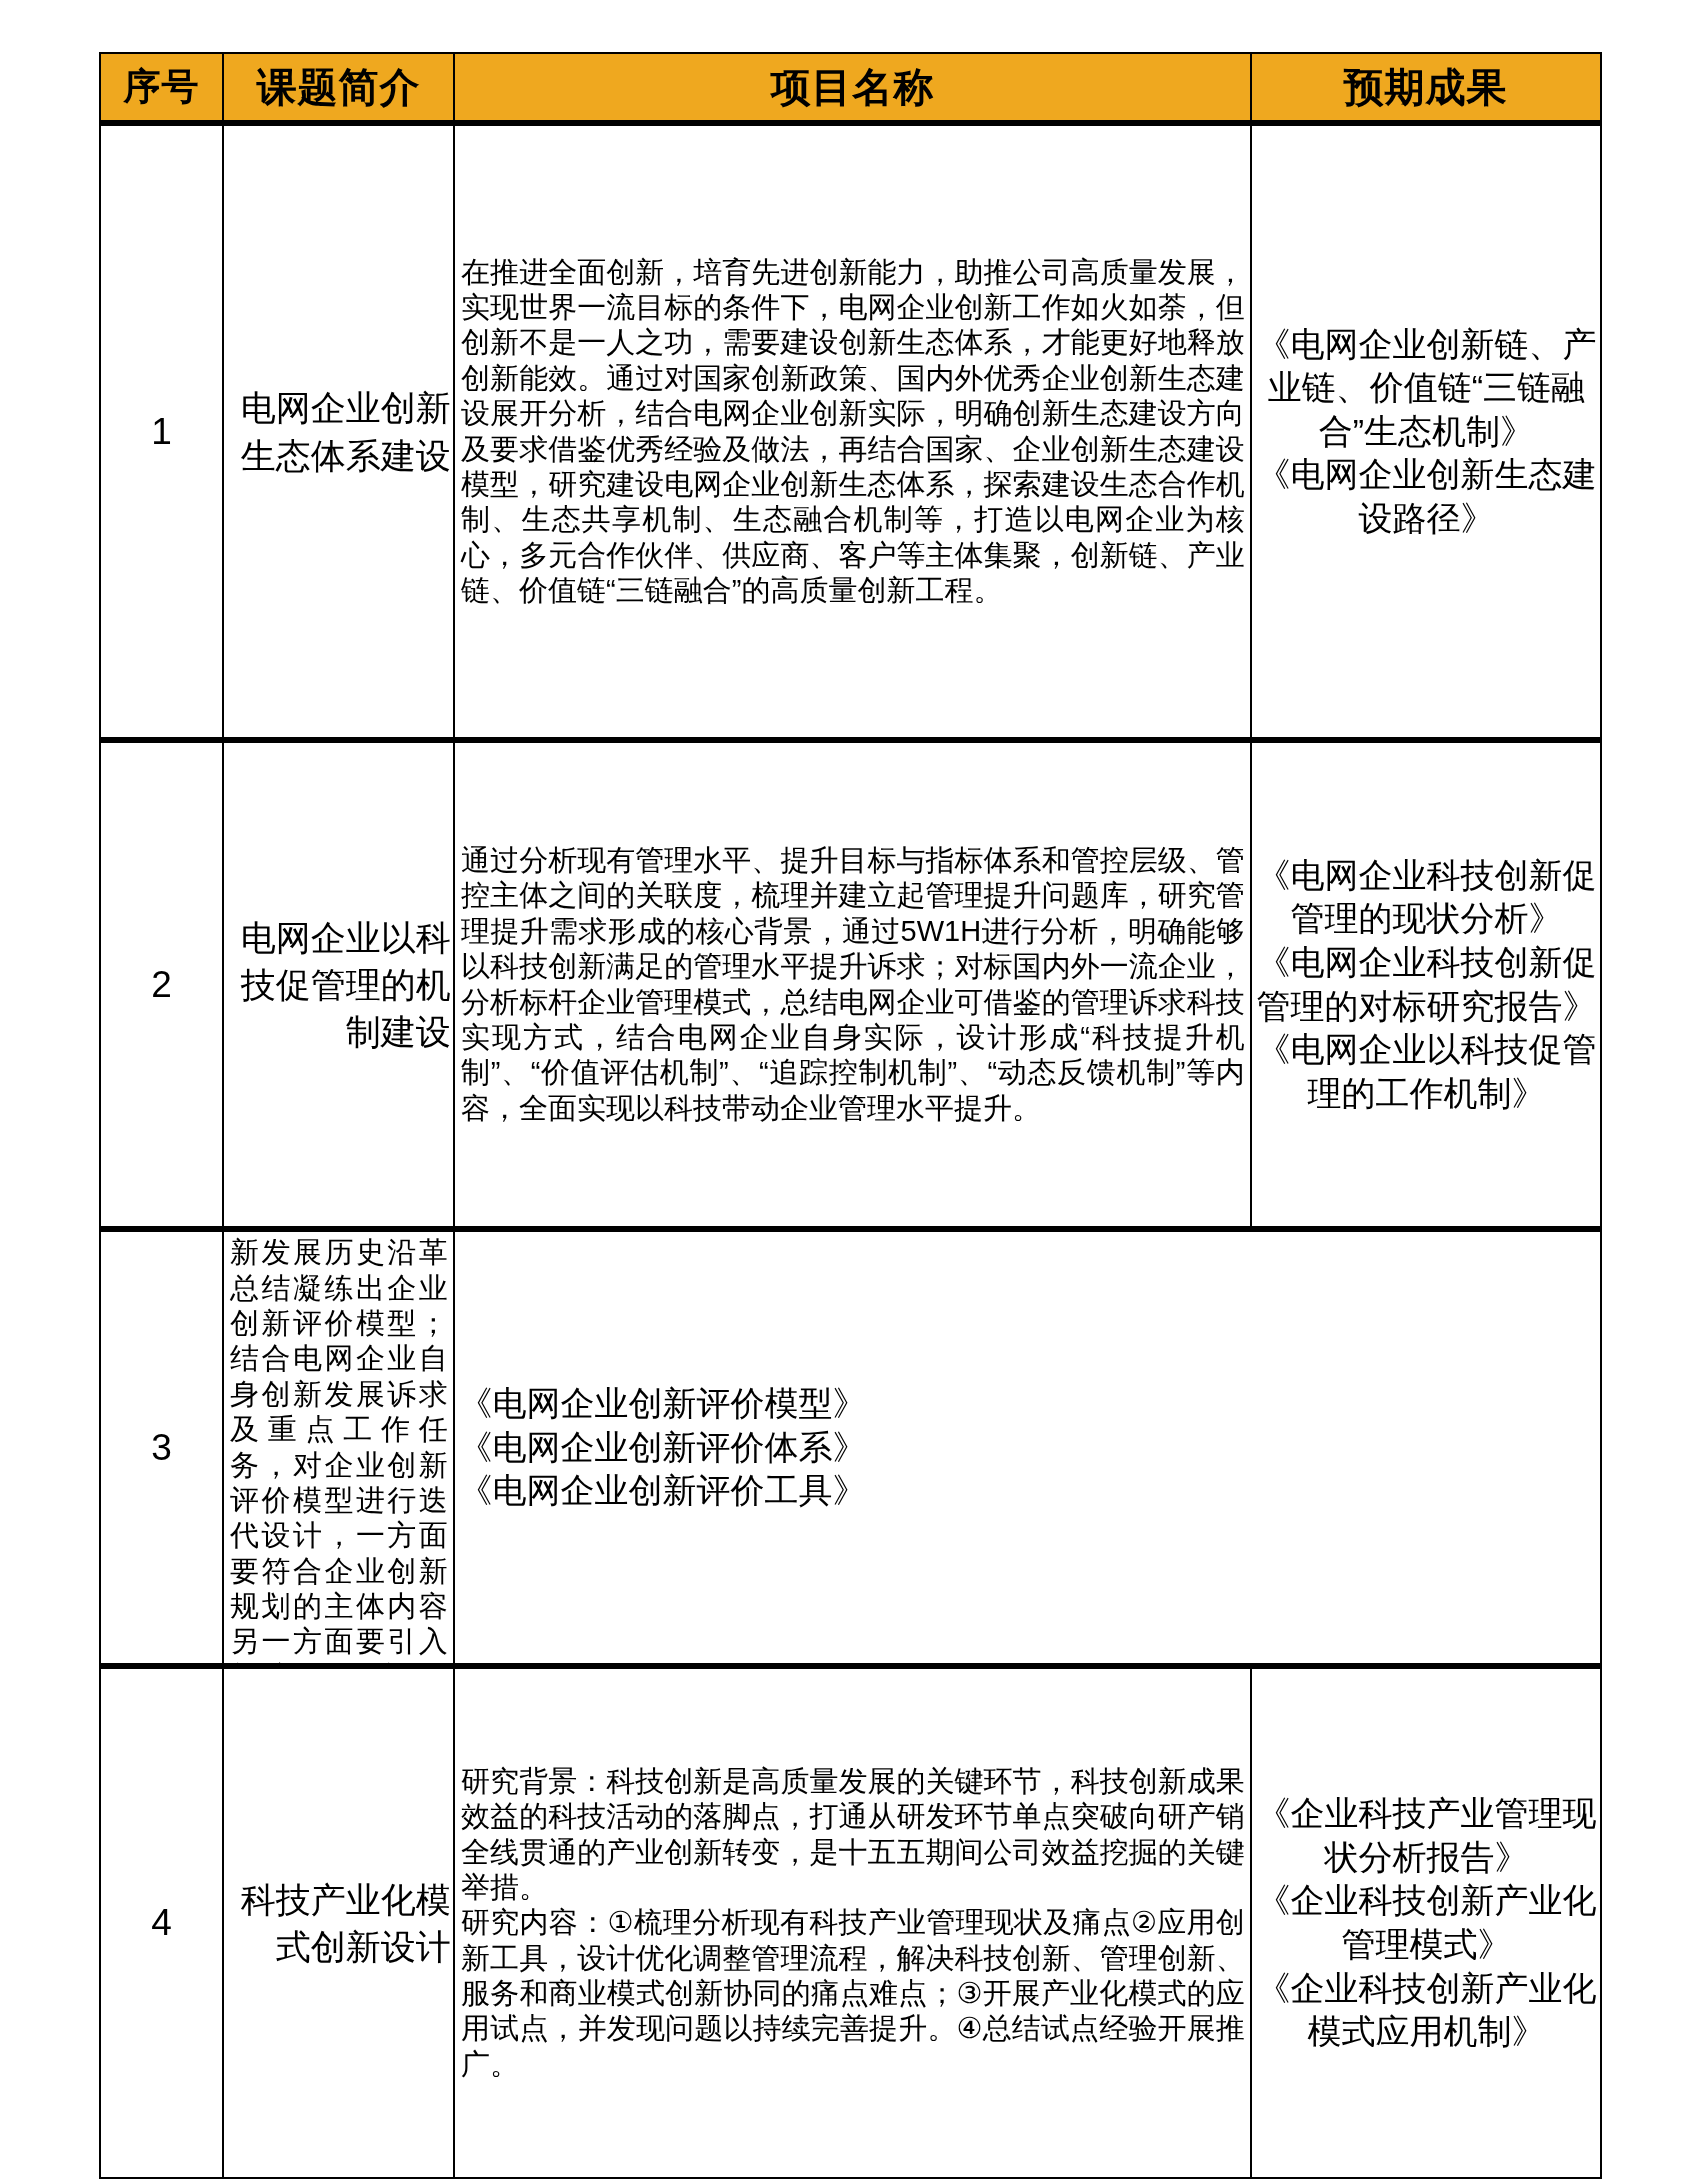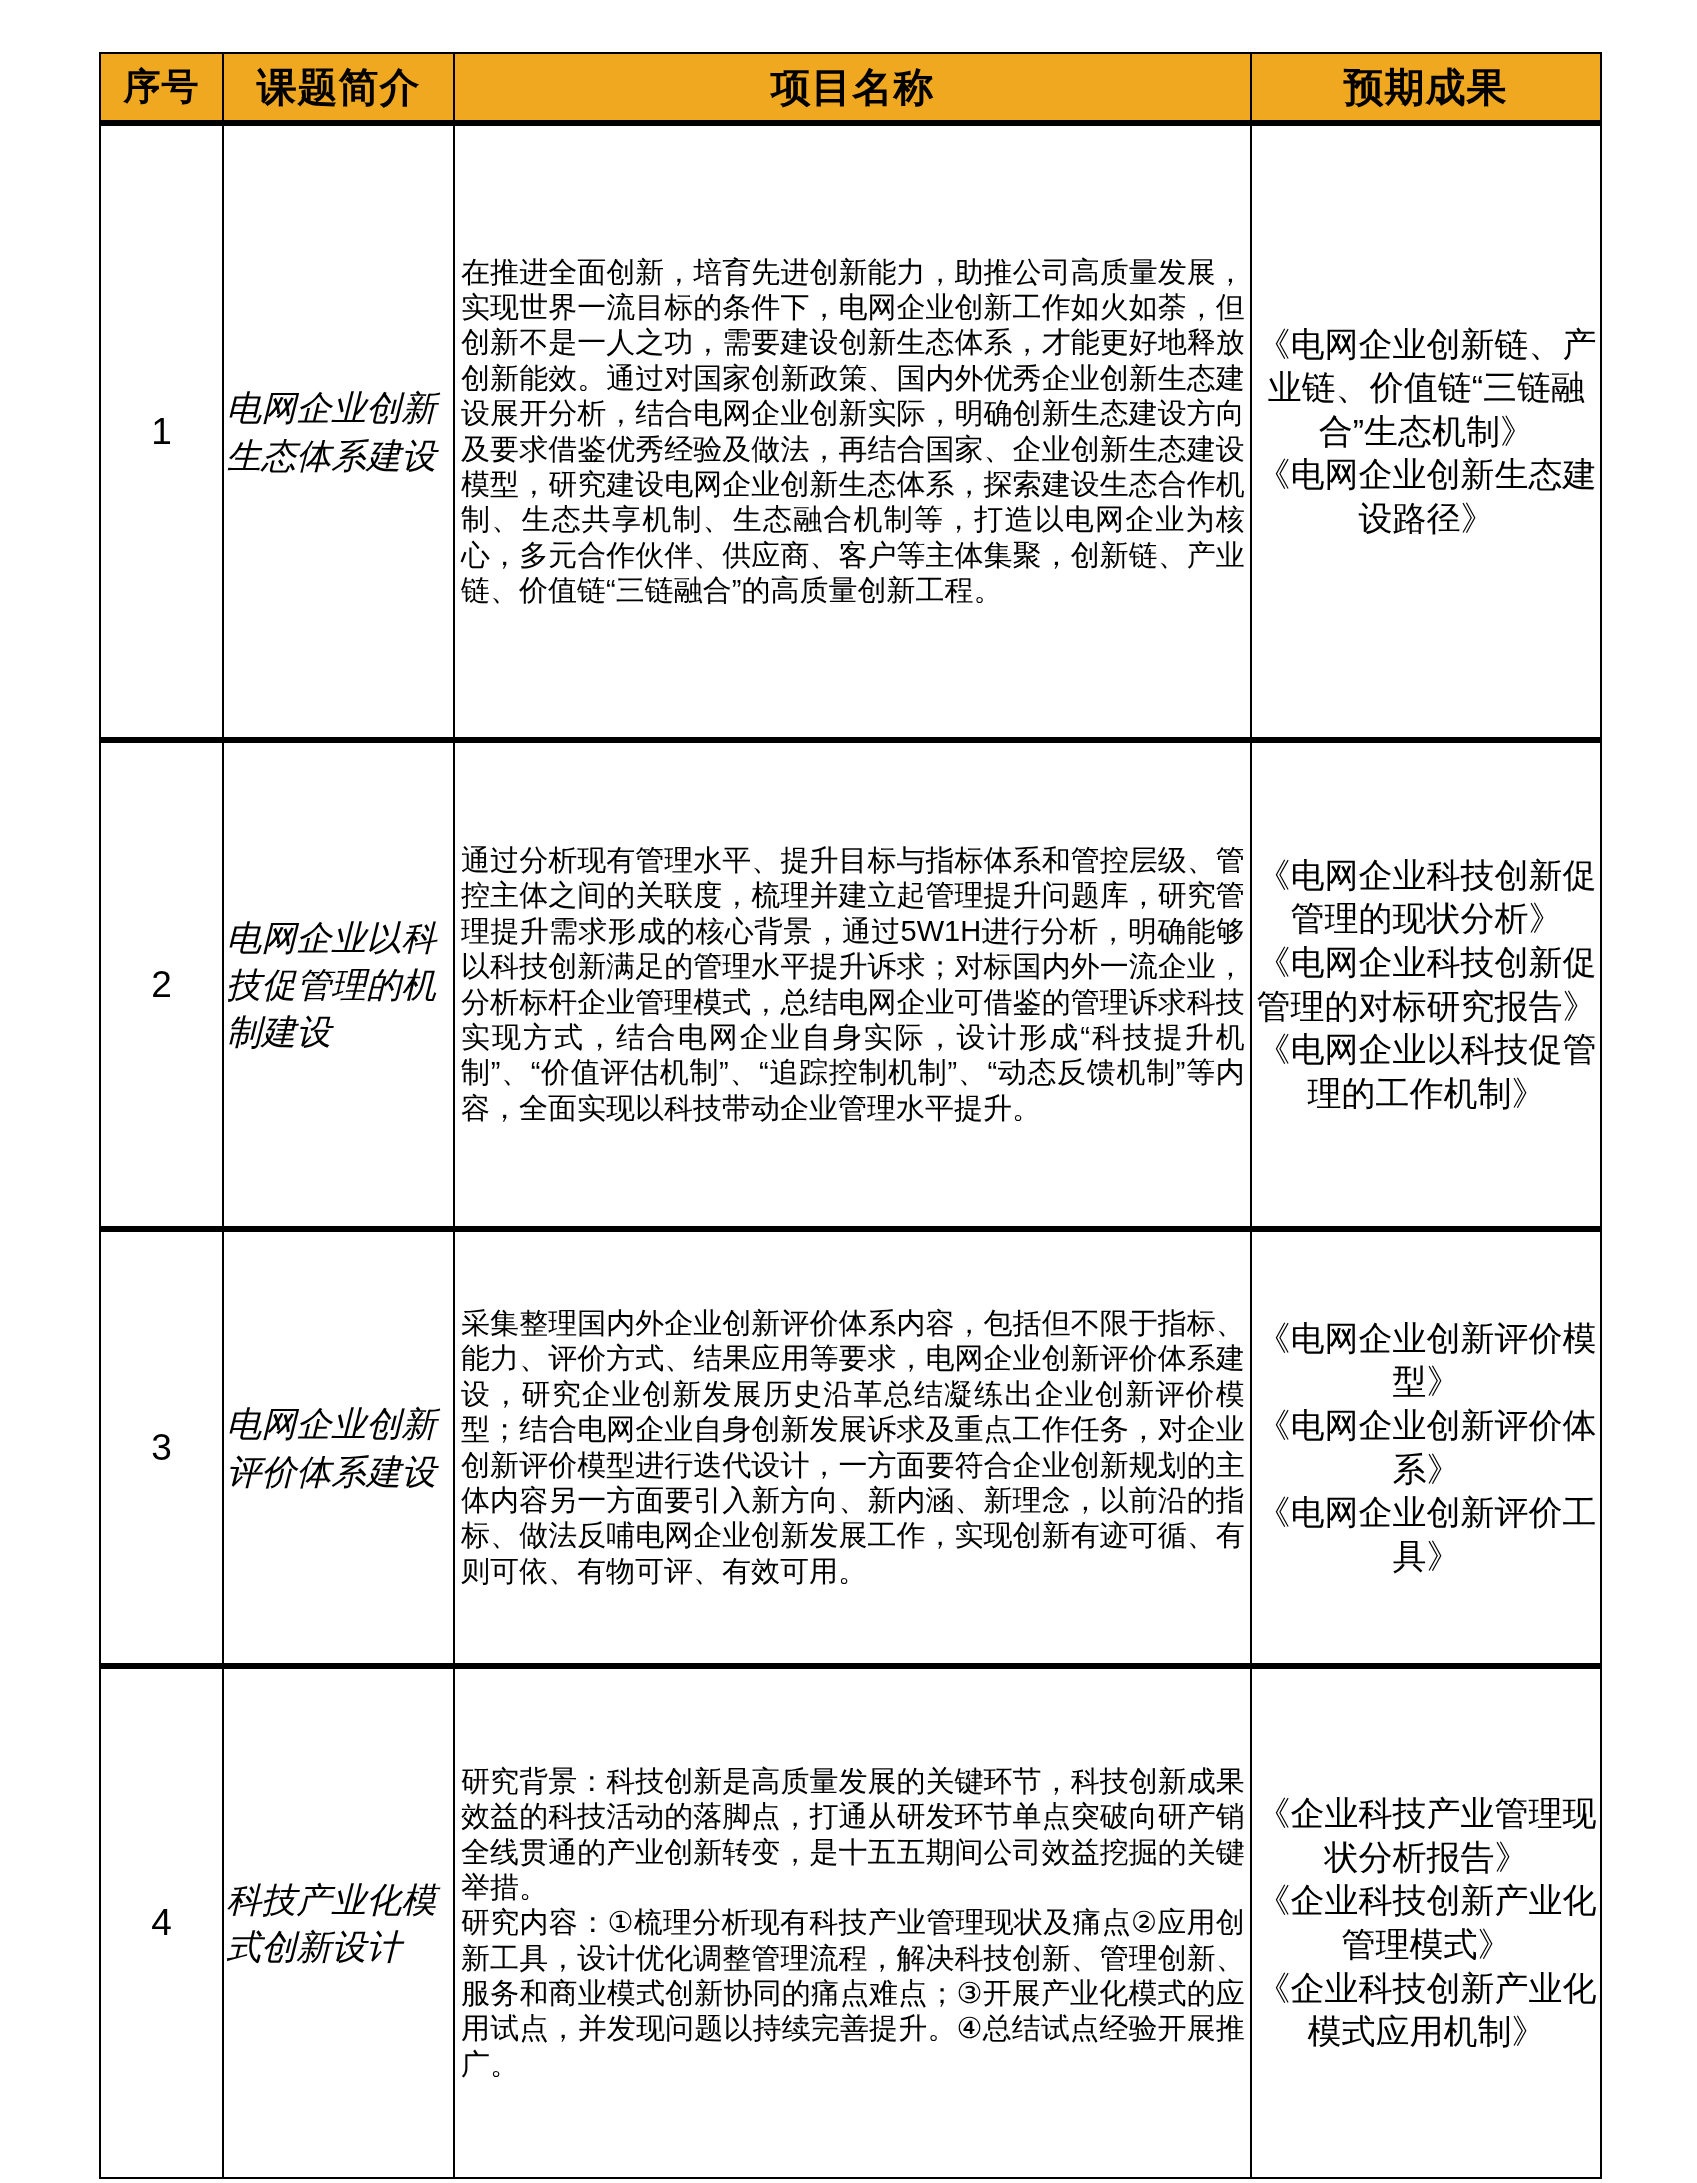--- a/index.html
+++ b/index.html
@@ -54,25 +54,24 @@
     font-size:40px;
     letter-spacing:0.9px;
   }
   .c-no{
     justify-content:center;
     text-align:center;
     font-size:37px;
   }
   .c-name{
     justify-content:center;
-    text-align:left;
+    text-align:right;
     font-size:35px;
     line-height:1.35;
     padding:0 2.2px;
-    font-style:italic;
   }
   .c-intro{
     font-size:29px;
     line-height:1.22;
     padding:0 5.2px 0 6.1px;
     text-align:justify;
   }
   .c-results{
     font-size:34px;
     line-height:1.28;
@@ -105,21 +104,20 @@
       <div class="cell c-no">2</div>
       <div class="cell c-name">电网企业以科技促管理的机制建设</div>
       <div class="cell c-intro">通过分析现有管理水平、提升目标与指标体系和管控层级、管控主体之间的关联度，梳理并建立起管理提升问题库，研究管理提升需求形成的核心背景，通过5W1H进行分析，明确能够以科技创新满足的管理水平提升诉求；对标国内外一流企业，分析标杆企业管理模式，总结电网企业可借鉴的管理诉求科技实现方式，结合电网企业自身实际，设计形成“科技提升机制”、“价值评估机制”、“追踪控制机制”、“动态反馈机制”等内容，全面实现以科技带动企业管理水平提升。</div>
       <div class="cell c-results">《电网企业科技创新促管理的现状分析》
 《电网企业科技创新促管理的对标研究报告》
 《电网企业以科技促管理的工作机制》</div>
     </div>
 
     <div class="row row-3">
       <div class="cell c-no">3</div>
-      <div class="cell c-name">电网企业创新评价体系建设</div>
       <div class="cell c-intro">采集整理国内外企业创新评价体系内容，包括但不限于指标、能力、评价方式、结果应用等要求，电网企业创新评价体系建设，研究企业创新发展历史沿革总结凝练出企业创新评价模型；结合电网企业自身创新发展诉求及重点工作任务，对企业创新评价模型进行迭代设计，一方面要符合企业创新规划的主体内容另一方面要引入新方向、新内涵、新理念，以前沿的指标、做法反哺电网企业创新发展工作，实现创新有迹可循、有则可依、有物可评、有效可用。</div>
       <div class="cell c-results">《电网企业创新评价模型》
 《电网企业创新评价体系》
 《电网企业创新评价工具》</div>
     </div>
 
     <div class="row row-4">
       <div class="cell c-no">4</div>
       <div class="cell c-name">科技产业化模式创新设计</div>
       <div class="cell c-intro">研究背景：科技创新是高质量发展的关键环节，科技创新成果效益的科技活动的落脚点，打通从研发环节单点突破向研产销全线贯通的产业创新转变，是十五五期间公司效益挖掘的关键举措。

